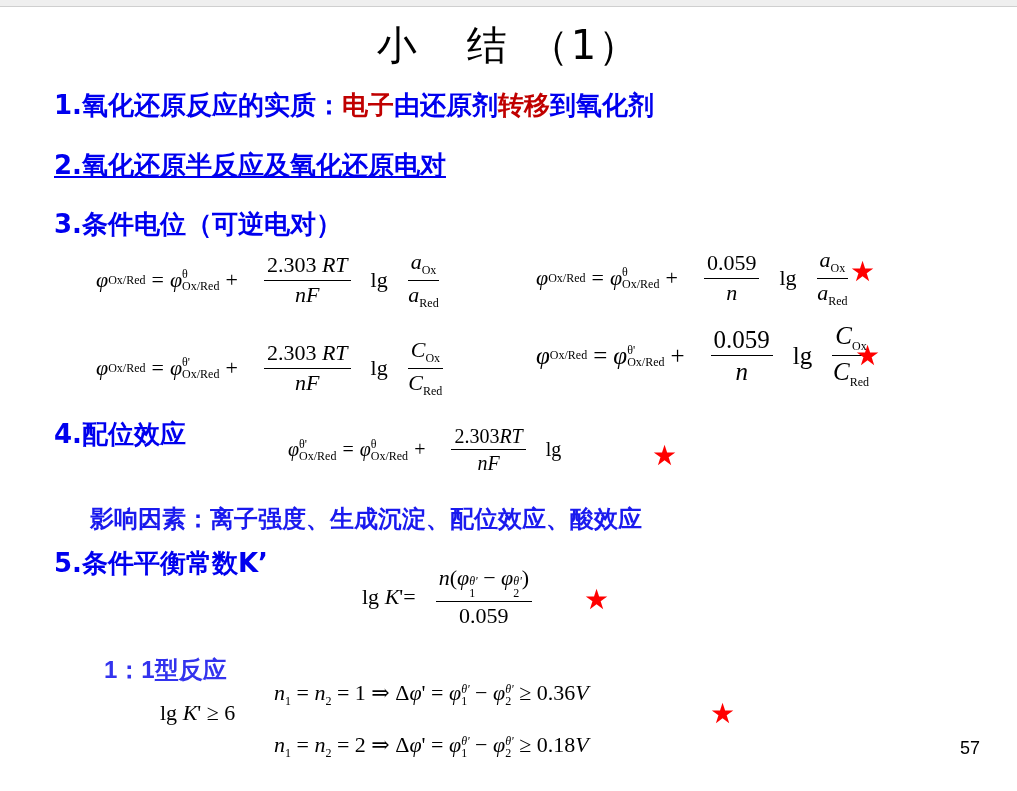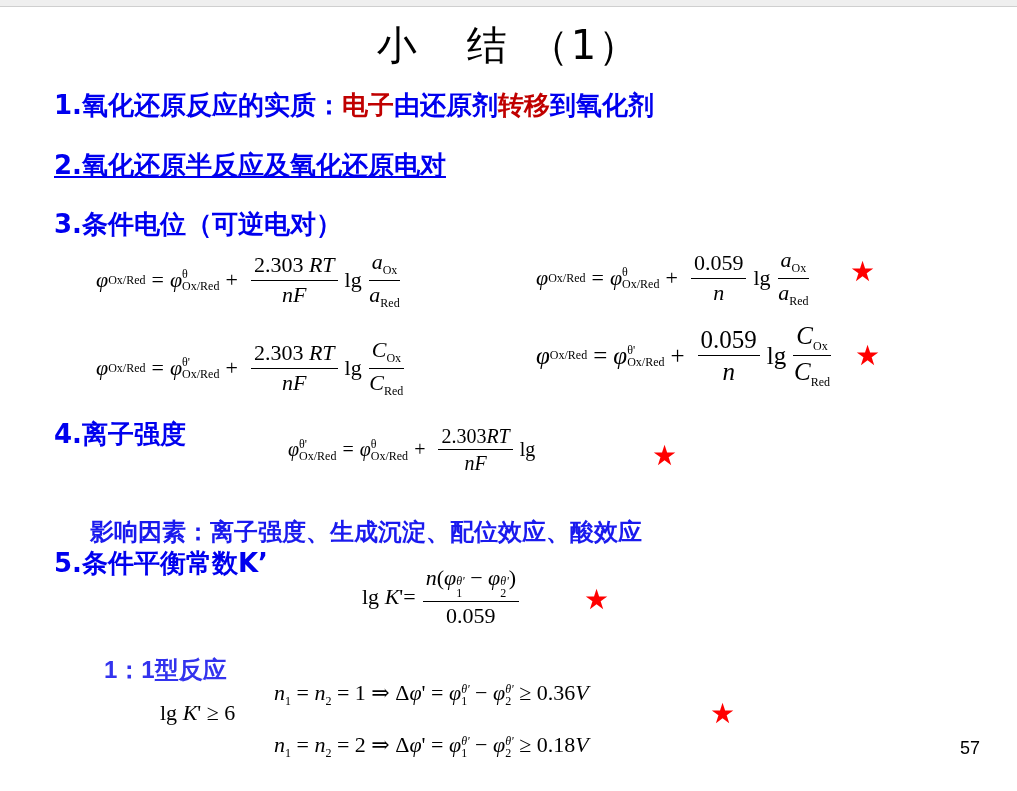--- a/index.html
+++ b/index.html
@@ -3,26 +3,26 @@
 <meta charset="utf-8">
 <style>
   html, body { margin:0; padding:0; }
   body { width:1017px; height:791px; background:#ffffff; position:relative; overflow:hidden;
          font-family:"DejaVu Sans", sans-serif; }
   .topbar { position:absolute; left:0; top:0; width:1017px; height:6px; background:#efefef; border-bottom:1px solid #cfcfcf; }
   .title { position:absolute; left:0; top:18px; width:1017px; text-align:center; font-size:40px; color:#000; letter-spacing:2px; }
   .title .gap { display:inline-block; width:48px; }
   .h { position:absolute; font-weight:bold; color:#0000ee; font-size:26px; white-space:nowrap; }
   .h .red { color:#c00000; }
-  .sub { position:absolute; font-weight:bold; color:#1a1aee; font-size:24px; white-space:nowrap;margin-top:13px; }
+  .sub { position:absolute; font-weight:bold; color:#1a1aee; font-size:24px; white-space:nowrap; }
   .sub2 { position:absolute; font-weight:bold; color:#3333ee; font-size:24px; white-space:nowrap; font-family:Liberation Sans, sans-serif; }
   .eq { position:absolute; font-family:"Liberation Serif", "DejaVu Serif", serif; color:#000; white-space:nowrap; display:flex; align-items:center; font-size:22px; }
   .it { font-style:italic; }
   sub, sup { font-size:12px; font-style:normal; }
-  .frac { display:inline-flex; flex-direction:column; align-items:center; margin:0 7px; vertical-align:middle; }
+  .frac { display:inline-flex; flex-direction:column; align-items:center; margin:0 20px; vertical-align:middle; }
   .frac .num { border-bottom:1px solid #000; padding:0 3px 2px 3px; line-height:1.1; }
   .frac .den { padding-top:2px; line-height:1.1; }
   .sym { margin:0 6px; }
   .star { position:absolute; color:#ff0000; font-size:28px; line-height:1; }
   .pagenum { position:absolute; left:960px; top:738px; font-size:18px; color:#000; font-family:"Liberation Sans", sans-serif;text-align:center; }
 </style>
 </head>
 <body>
 
 <div class="topbar"></div>
@@ -99,21 +99,21 @@
       <span class="den"><i>n</i></span>
     </span>lg
   <span class="frac">
       <span class="num"><i>C</i><sub>Ox</sub></span>
       <span class="den"><i>C</i><sub>Red</sub></span>
     </span>
 </div>
 <div class="star" style="left:855px;top:342px;">★</div>
 
 <div class="h" style="left:54px;top:417px;">
-  <span>4.</span><span>离子强度</span>
+  <span>4.</span><span>配位效应</span>
 </div>
 
 <div class="eq" style="left:288px;top:425px;font-size:20px;">
   <span class="it">φ</span><span style="display:inline-flex;flex-direction:column;line-height:1">
       <sup>θ'</sup>
       <sub>Ox/Red</sub>
     </span><span class="sym">=</span><span class="it">φ</span><span style="display:inline-flex;flex-direction:column;line-height:1">
       <sup>θ</sup>
       <sub>Ox/Red</sub>
     </span><span class="sym">+</span>

